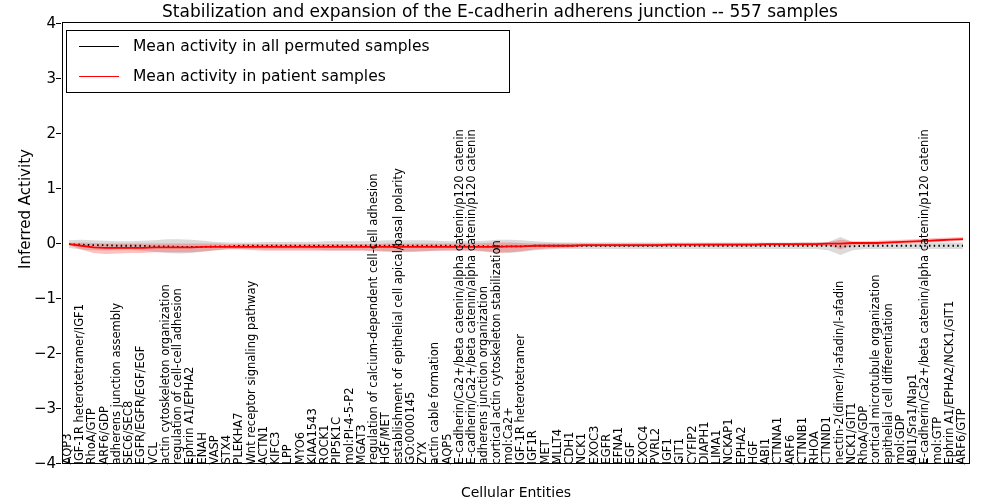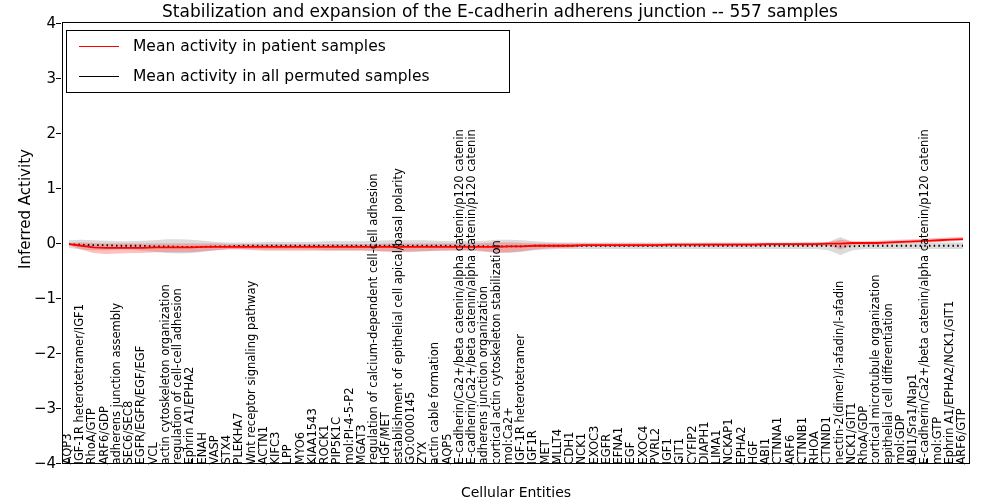--- a/index.html
+++ b/index.html
@@ -272,22 +272,22 @@
       <div class="xcat-label" style="left: 856.014px;">ABI1/Sra1/Nap1</div>
       <div class="xcat-label" style="left: 868.26px;">E-cadherin/Ca2+/beta catenin/alpha catenin/p120 catenin</div>
       <div class="xcat-label" style="left: 880.507px;">mol:GTP</div>
       <div class="xcat-label" style="left: 892.753px;">Ephrin A1/EPHA2/NCK1/GIT1</div>
       <div class="xcat-label" style="left: 905px;">ARF6/GTP</div>
     </div>
   <div id="xlabel">Cellular Entities</div>
 
   <div id="legend">
     <div class="legend-row">
+      <span class="legend-swatch" style="border-top-color: rgb(0, 0, 0);"></span>
+      <span class="legend-text">Mean activity in all permuted samples</span>
+    </div>
+    <div class="legend-row">
       <span class="legend-swatch" style="border-top-color: rgb(255, 0, 0);"></span>
       <span class="legend-text">Mean activity in patient samples</span>
     </div>
-    <div class="legend-row">
-      <span class="legend-swatch" style="border-top-color: rgb(0, 0, 0);"></span>
-      <span class="legend-text">Mean activity in all permuted samples</span>
-    </div>
   </div>
 
 </div>
 
 </body></html>

